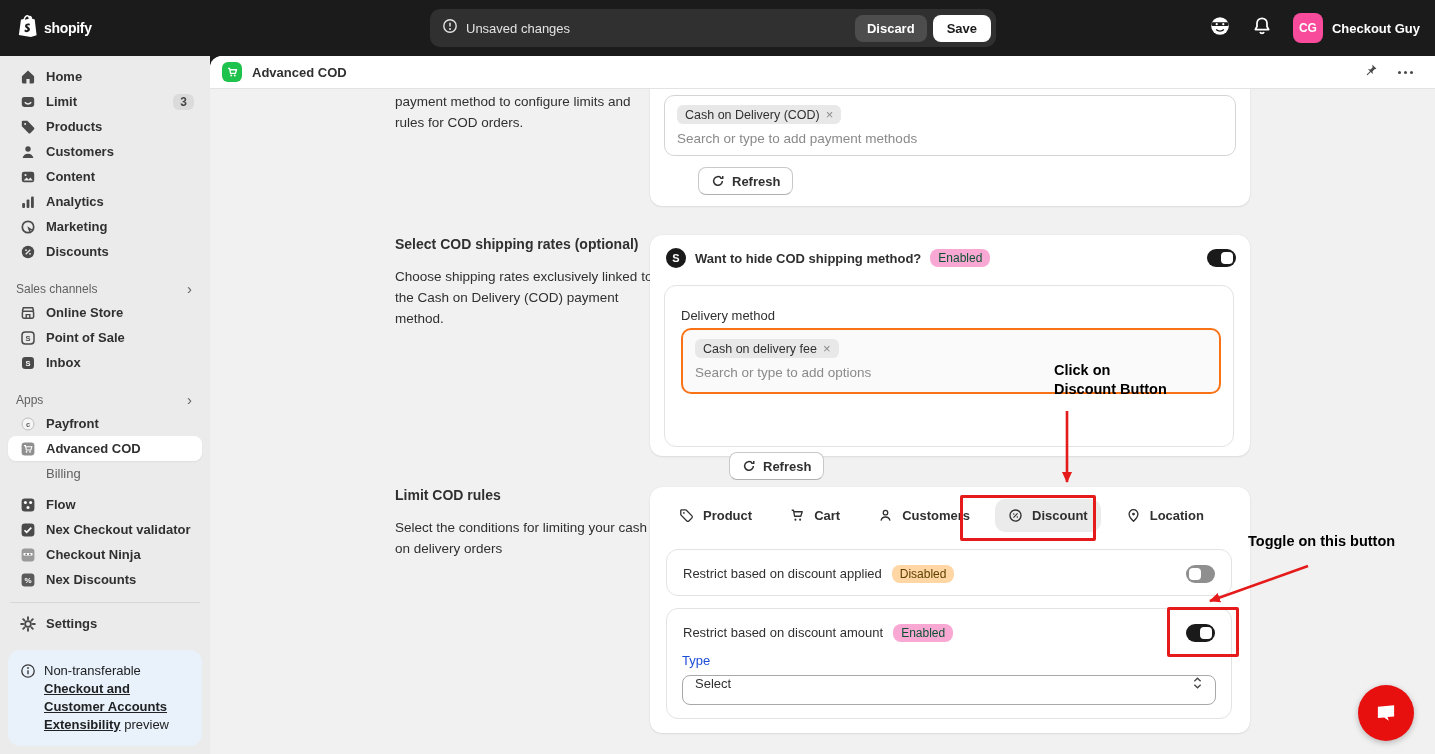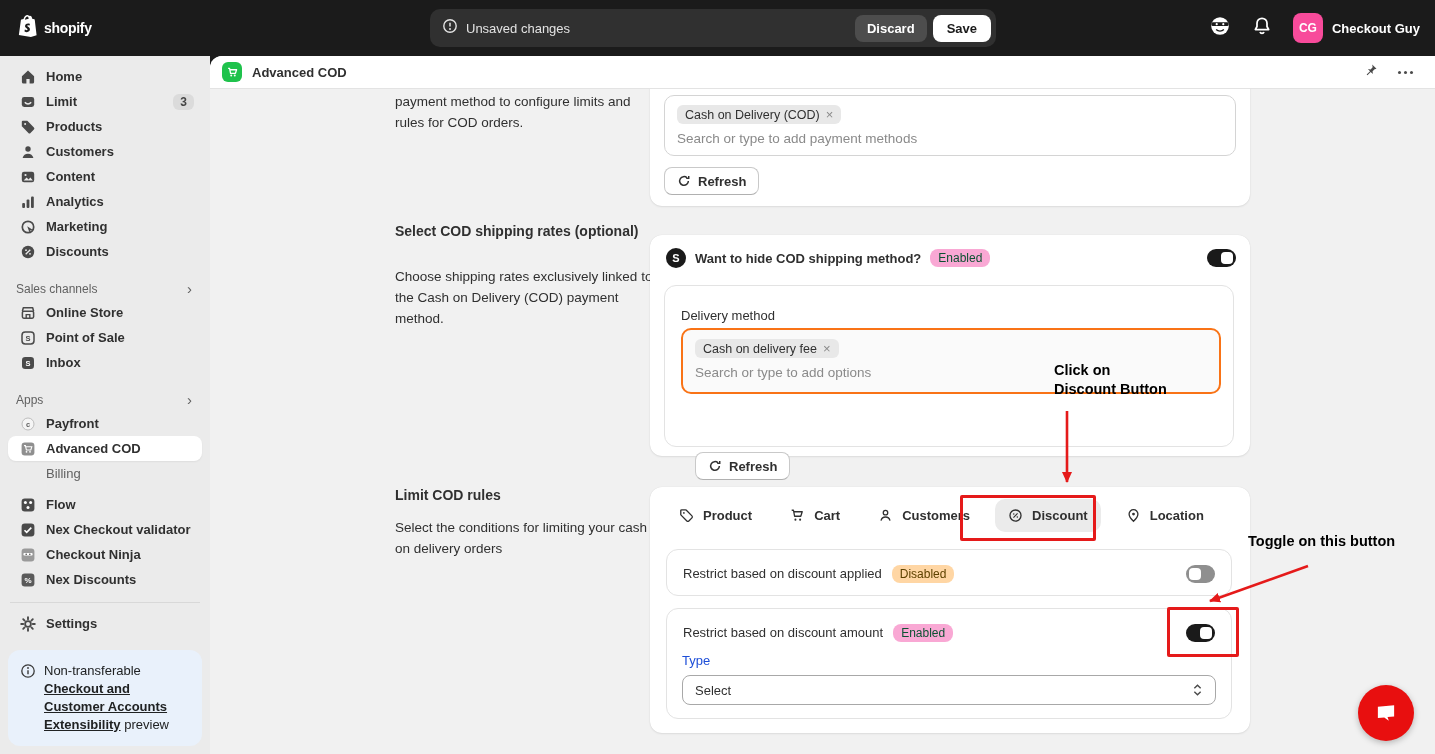--- a/index.html
+++ b/index.html
@@ -71,21 +71,21 @@
   .combo { position:absolute; background:#fff; border:1px solid #d4d4d4; border-radius:10px;
            display:flex; flex-direction:column; gap:7px; padding:9px 12px; cursor:text; }
   #combo1 { left:14px; top:36px; width:572px; height:61px; }
   .chip { display:inline-flex; align-items:center; gap:6px; background:#e8e8e8; border-radius:6px;
           padding:2px 8px; font-size:12.5px; color:#303030; align-self:flex-start; }
   .chip .x { color:#8a8a8a; font-size:13px; cursor:pointer; }
   .placeholder { font-size:13.5px; color:#8a8a8a; }
 
   .btn-refresh { position:absolute; display:flex; align-items:center; gap:7px; background:#fff;
                  border:1px solid #c9c9c9; border-bottom-color:#b0b0b0; border-radius:8px; height:28px;
-                 padding:0 12px; font-size:13px; font-weight:600; color:#303030; cursor:pointer; }
+                 padding:0 12px; font-size:13px; font-weight:600; color:#303030; cursor:pointer;margin-left:34px; }
   #refresh1 { left:14px; top:108px; }
   #refresh2 { left:30px; top:166px; }
 
   .card-headrow { position:absolute; left:16px; right:14px; top:13px; display:flex; align-items:center; gap:9px; }
   .s-icon { width:20px; height:20px; border-radius:50%; background:#1a1a1a; color:#fff; font-size:11px;
             font-weight:700; display:flex; align-items:center; justify-content:center; }
   .q-label { font-size:13px; font-weight:600; color:#303030; }
   .badge { font-size:12px; font-weight:500; padding:2px 8px; border-radius:8px; }
   .badge.success { background:#f9a8d4; color:#0c5132; }
   .badge.warning { background:#ffd6a4; color:#5e4200; }
@@ -106,21 +106,21 @@
   .tab { display:flex; align-items:center; gap:9px; padding:9px 13px; border-radius:10px; font-size:13px;
          font-weight:600; color:#303030; cursor:pointer; }
   .tab.selected { background:#ebebeb; }
   .rowbox { position:absolute; left:16px; width:566px; border:1px solid #e3e3e3; border-radius:12px; }
   #rowbox1 { top:62px; height:47px; }
   #rowbox2 { top:121px; height:111px; }
   .rowline { display:flex; align-items:center; gap:10px; padding:0 16px; height:47px; }
   .row-label { font-size:13px; color:#303030; }
   .type-label { position:absolute; left:32px; top:166px; font-size:13px; color:#1d4ed8; }
   .select { position:absolute; left:32px; top:188px; width:534px; height:30px; border:1px solid #a8a8a8;
-            border-radius:8px; background:#fff; display:flex; align-items:center; padding:0 12px;
+            border-radius:8px; background:#fff; display:flex; padding:0 12px;
             font-size:13px; color:#303030; cursor:pointer; }
   .select svg { margin-left:auto; }
 
   
   .note { position:absolute; font-size:14.5px; font-weight:700; color:#000; line-height:19px; z-index:7; }
   #click-note { left:844px; top:272px; }
   #toggle-note { left:1038px; top:443px; white-space:nowrap; }
   .redbox { position:absolute; border:3px solid #e51a1a; z-index:5; border-radius:2px; }
   #discount-redbox { left:750px; top:406px; width:136px; height:46px; }
   #toggle-redbox { left:957px; top:518px; width:72px; height:50px; }
@@ -397,21 +397,21 @@
         </div>
         <button class="btn-refresh" id="refresh1">
           <svg width="14" height="14" viewBox="0 0 16 16">
               <path d="M13 8a5 5 0 1 1-1.5-3.6" fill="none" stroke="#303030" stroke-width="1.7"></path>
               <path d="M13.4 2.2v2.8h-2.8" fill="none" stroke="#303030" stroke-width="1.7"></path>
             </svg>
           <span>Refresh</span>
         </button>
       </div>
 
-      <div class="col-head" style="left:185px; top:134px;">Select COD shipping rates (optional)</div>
+      <div class="col-head" style="left:185px; top:147px;">Select COD shipping rates (optional)</div>
       <div class="col-text" style="left:185px; top:177px; width:258px;">Choose shipping rates exclusively linked to the Cash on Delivery (COD) payment method.</div>
 
       <div class="card" id="card2">
         <div class="card-headrow">
           <span class="s-icon">S</span>
           <span class="q-label">Want to hide COD shipping method?</span>
           <span class="badge success">Enabled</span>
           <span class="toggle on mla">
               <span class="knob"></span>
             </span>

